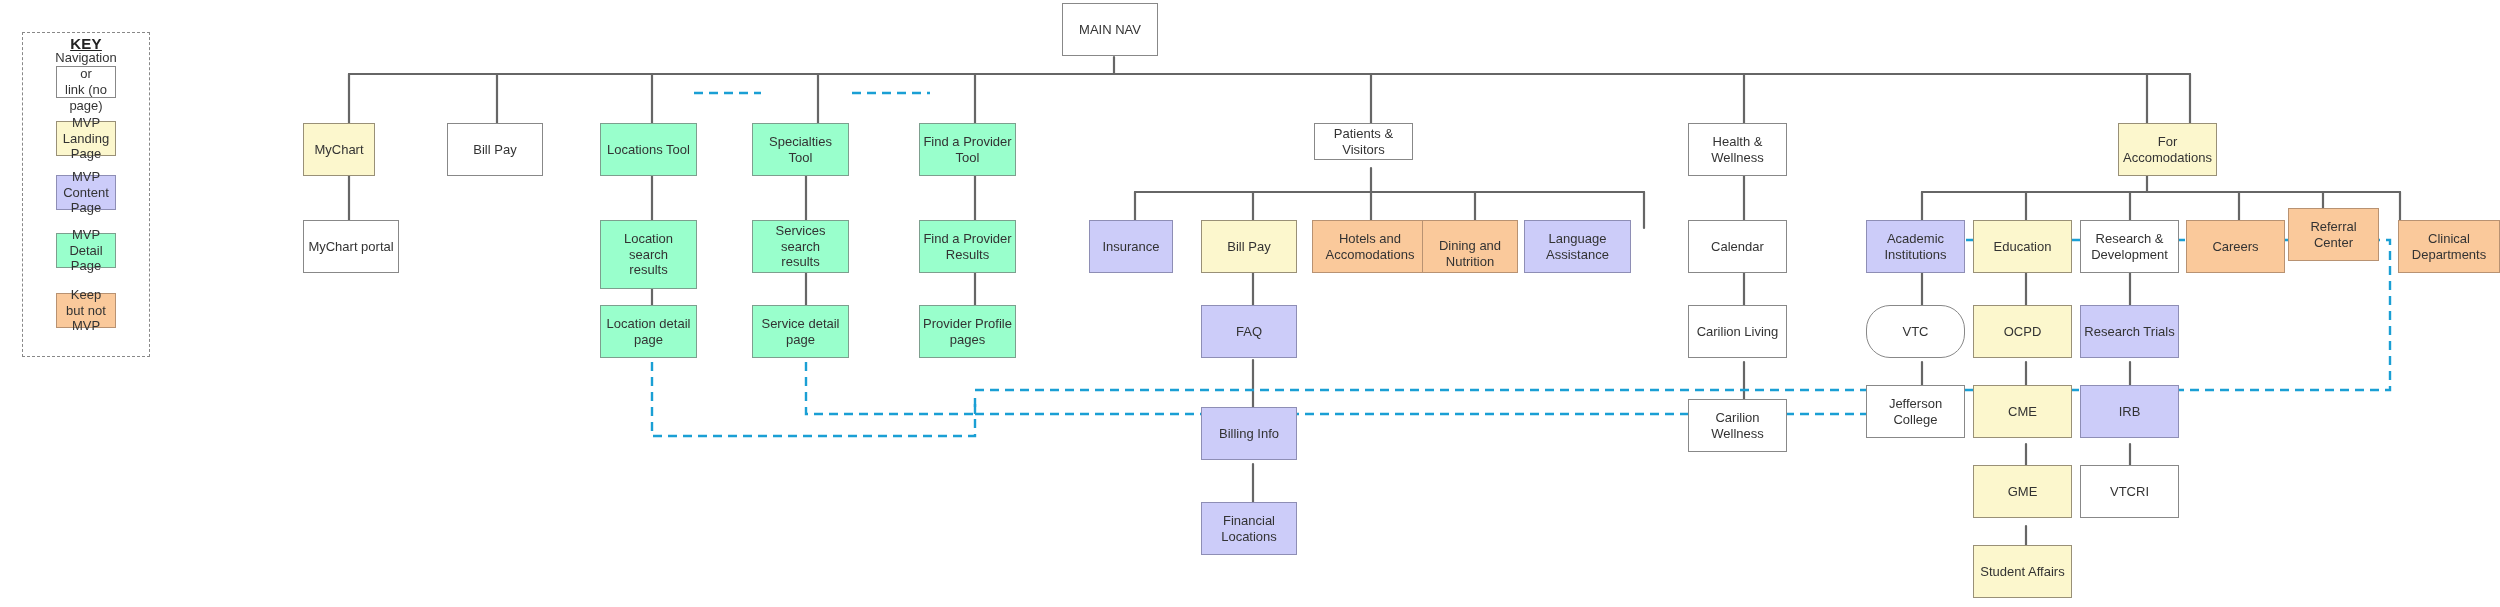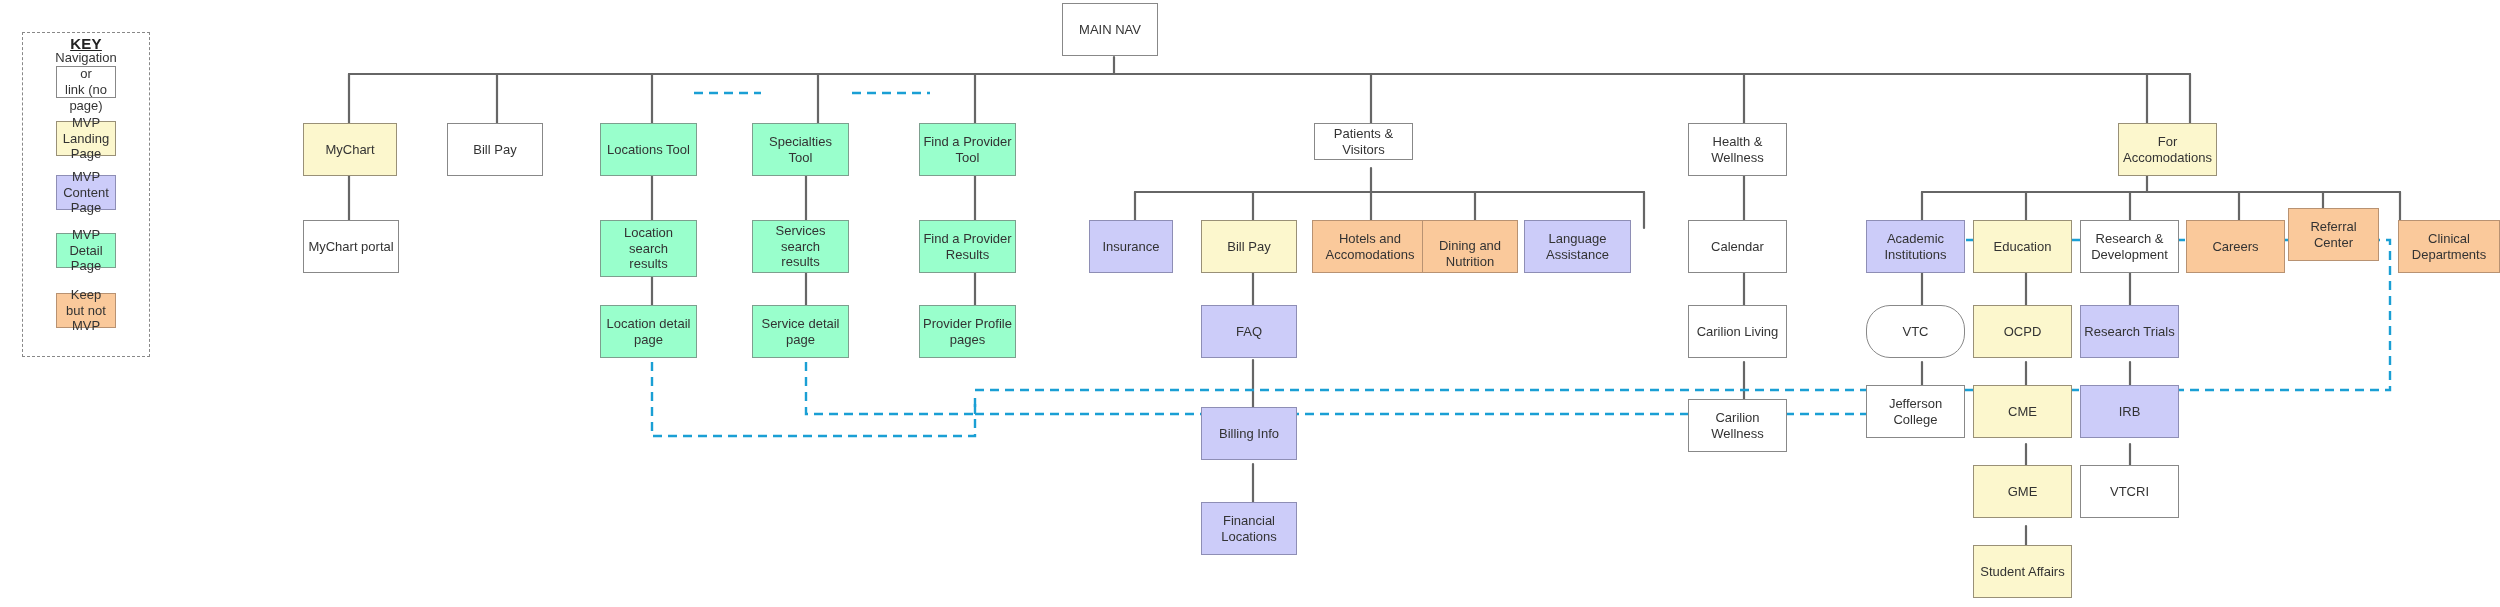--- a/index.html
+++ b/index.html
@@ -174,33 +174,33 @@
   </div>
   <div class="node t-keep" style="left:56px; top:293px; width:60px; height:35px;">
     <span>Keep
 but not MVP</span>
   </div>
 
   <div id="nodes-layer">
       <div class="node t-nav" style="left: 1062px; top: 3px; width: 96px; height: 53px;">
         <span>MAIN NAV</span>
       </div>
-      <div class="node t-landing" style="left: 303px; top: 123px; width: 94px; height: 53px;">
+      <div class="node t-landing" style="left: 303px; top: 123px; width: 72px; height: 53px;">
         <span>MyChart</span>
       </div>
       <div class="node t-nav" style="left: 303px; top: 220px; width: 96px; height: 53px;">
         <span>MyChart portal</span>
       </div>
       <div class="node t-nav" style="left: 447px; top: 123px; width: 96px; height: 53px;">
         <span>Bill Pay</span>
       </div>
       <div class="node t-detail" style="left: 600px; top: 123px; width: 97px; height: 53px;">
         <span>Locations Tool</span>
       </div>
-      <div class="node t-detail" style="left: 600px; top: 220px; width: 97px; height: 57px;">
+      <div class="node t-detail" style="left: 600px; top: 220px; width: 97px; height: 69px;">
         <span>Location search
 results</span>
       </div>
       <div class="node t-detail" style="left: 600px; top: 305px; width: 97px; height: 53px;">
         <span>Location detail
 page</span>
       </div>
       <div class="node t-detail" style="left: 752px; top: 123px; width: 97px; height: 53px;">
         <span>Specialties Tool</span>
       </div>

